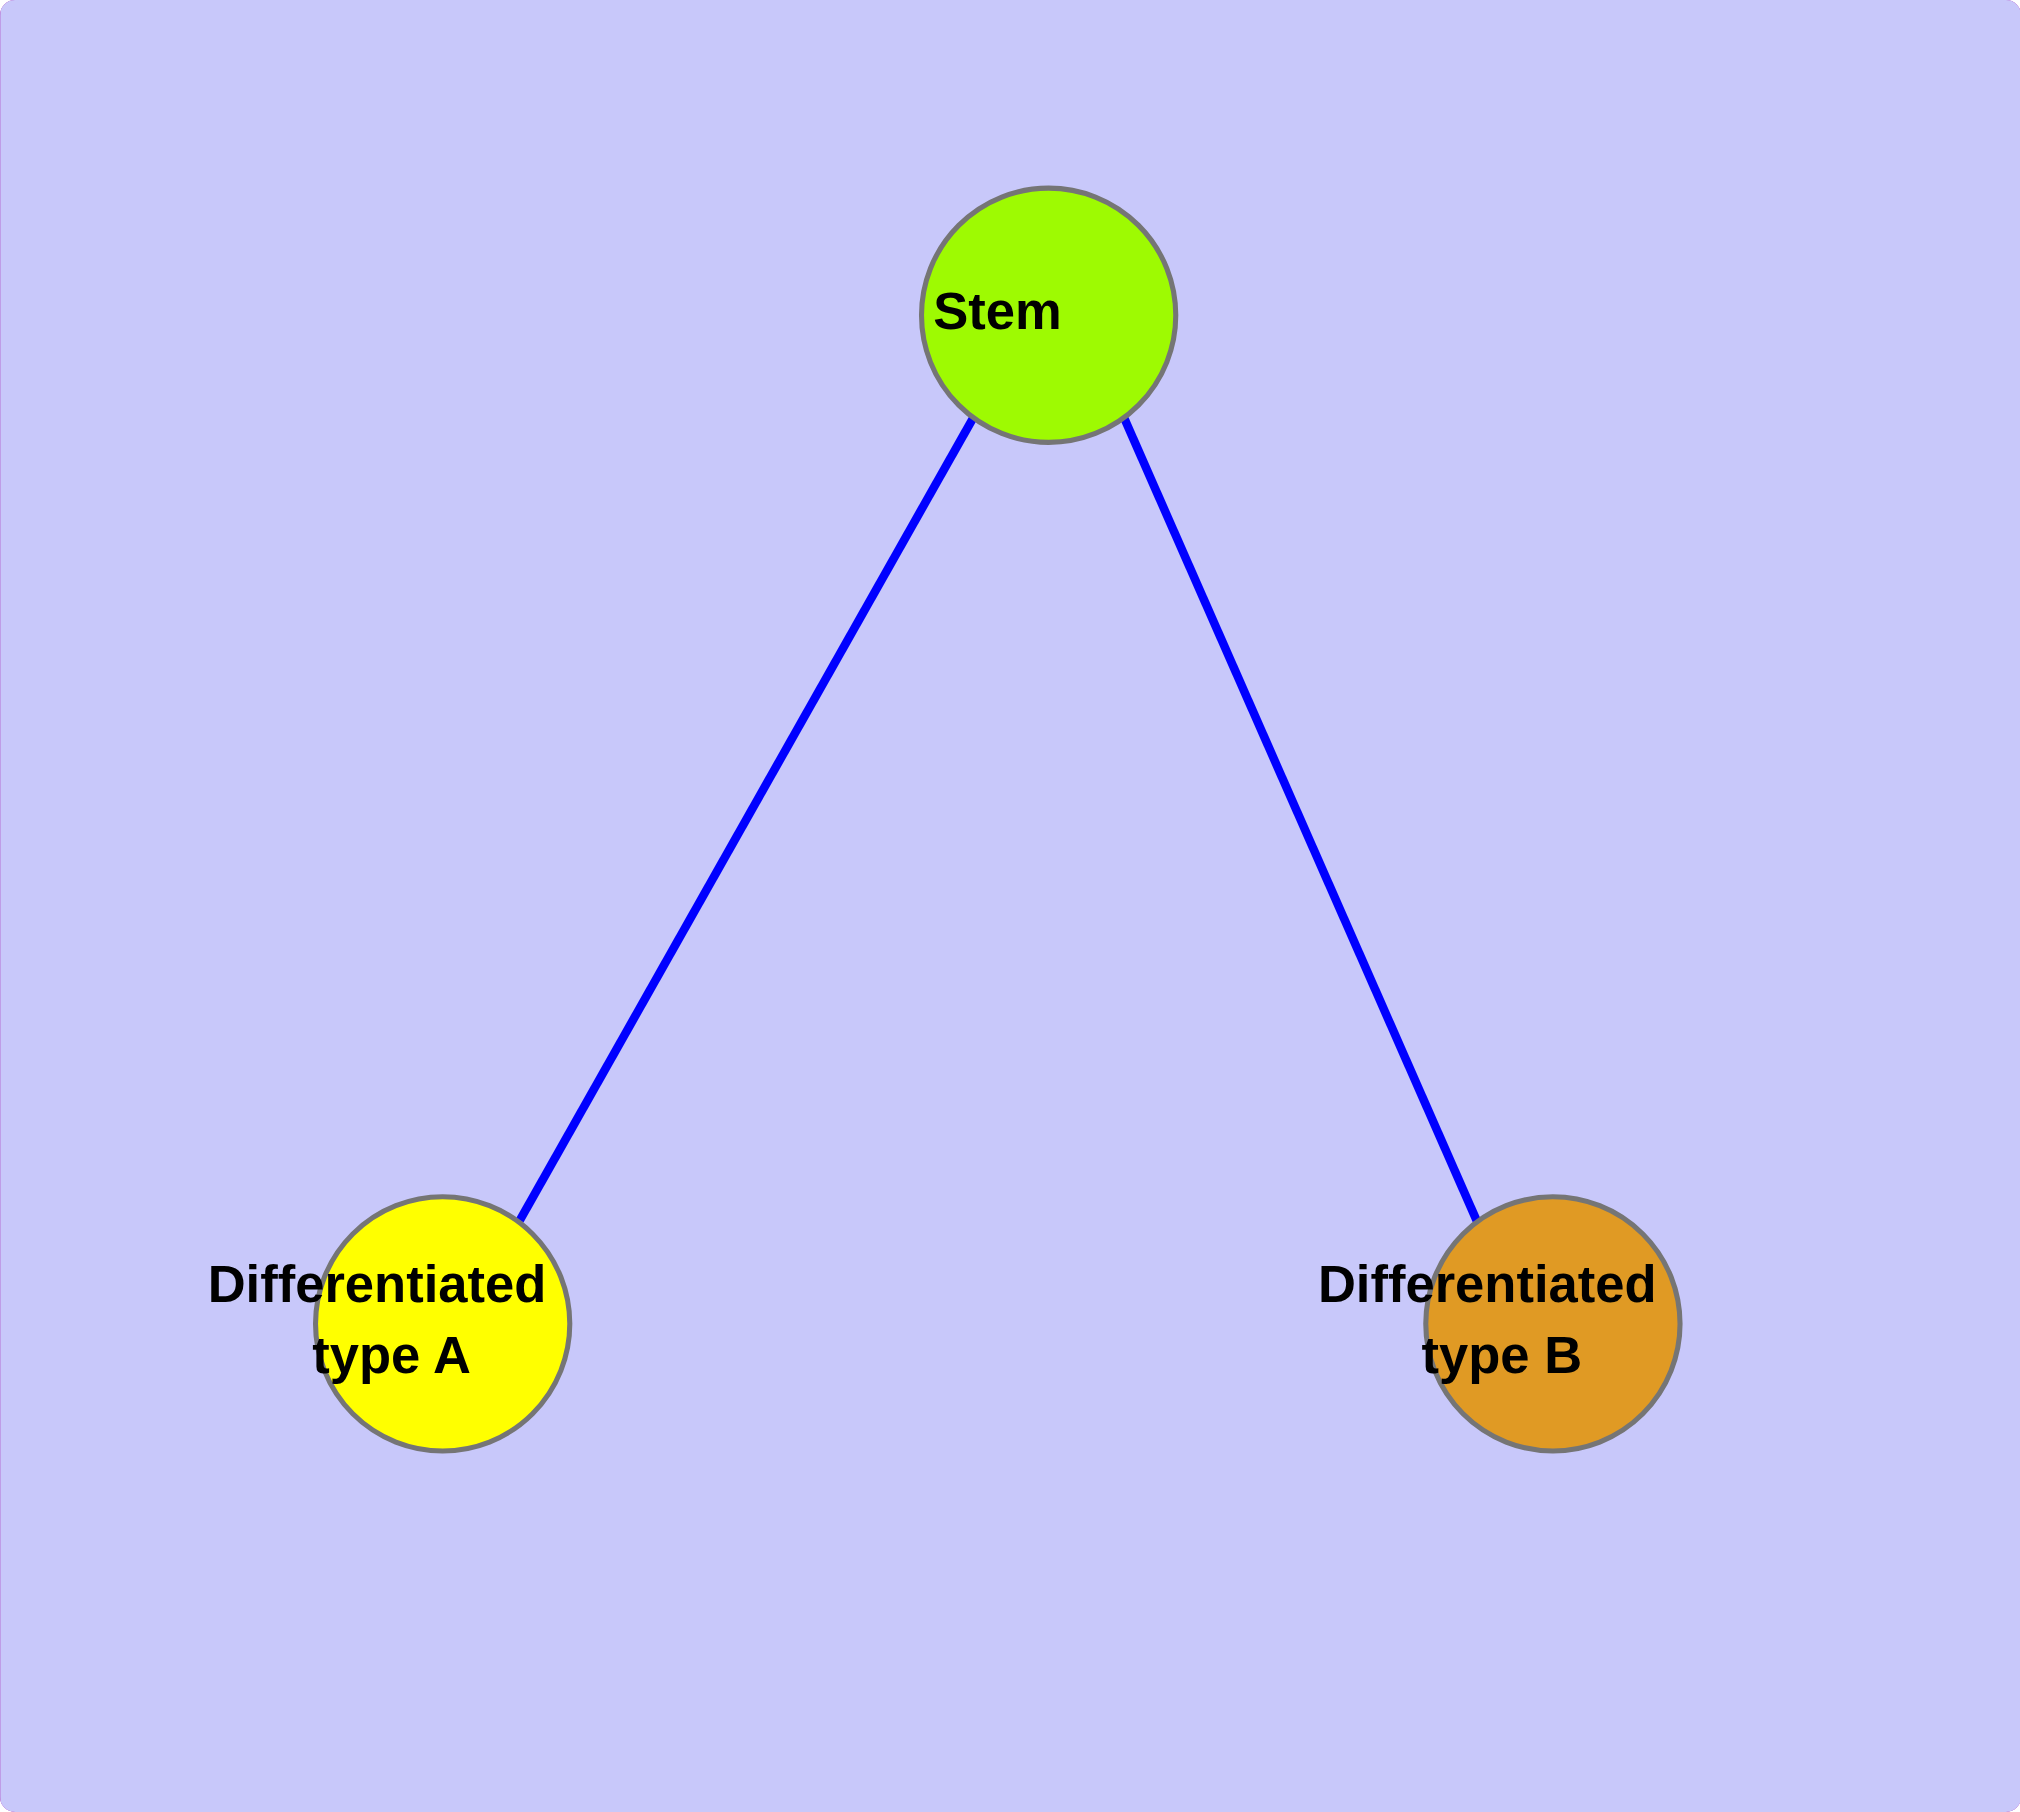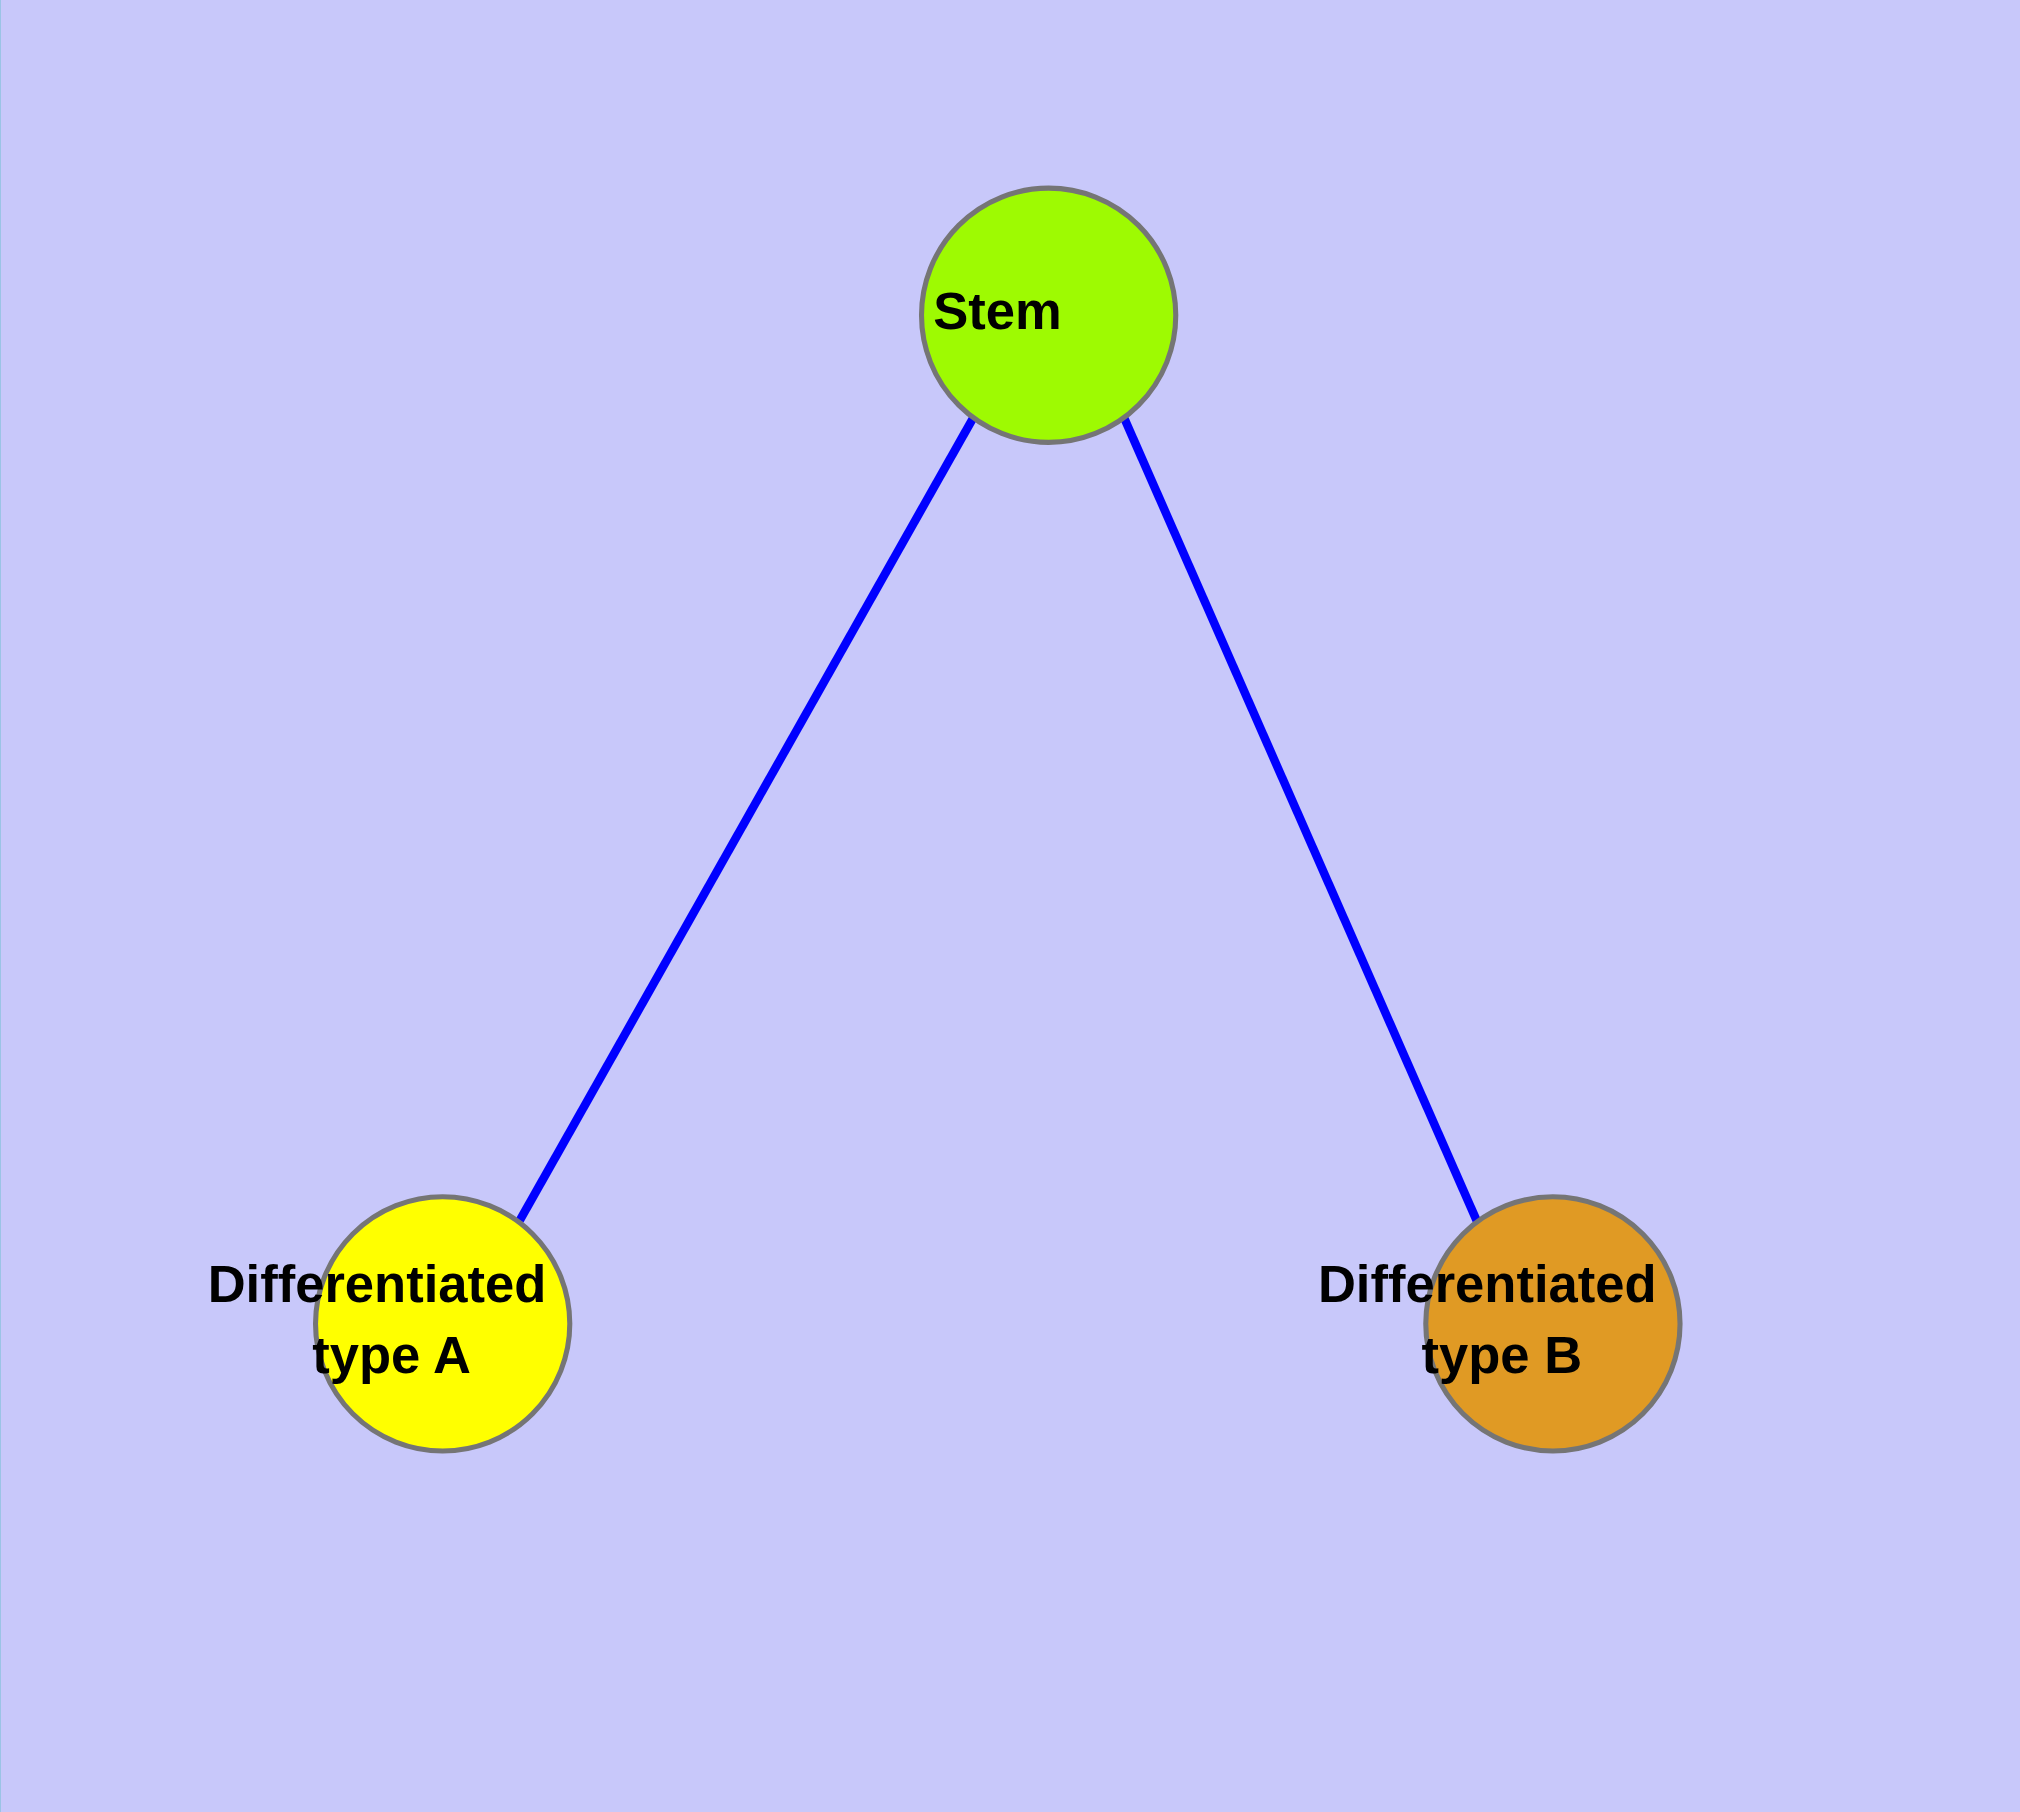--- a/index.html
+++ b/index.html
@@ -38,21 +38,21 @@
     fill: #000000;
     text-anchor: middle;
     dominant-baseline: middle;
     paint-order: normal;
     white-space: pre;
   }
 </style>
 </head>
 <body>
 
-<div id="canvas-wrap" style="width: 2021px; height: 1812px; background: #14b8a6;">
+<div id="canvas-wrap" style="width: 2021px; height: 1812px; background: #a21caf; border-radius: 15px;">
   <svg id="graph-svg" viewBox="0 0 2384 2138" style="width: 2021px; height: 1812px;">
 
     <rect x="0" y="0" width="2384" height="2138" fill="#c8c8fa"></rect>
 
     <g>
       <line class="edge-line" x1="1148" y1="493" x2="613" y2="1440" stroke="#0000ff" stroke-width="10"></line>
       <line class="edge-line" x1="1326" y1="493" x2="1742" y2="1440" stroke="#0000ff" stroke-width="10"></line>
     </g>
 
     <g>

